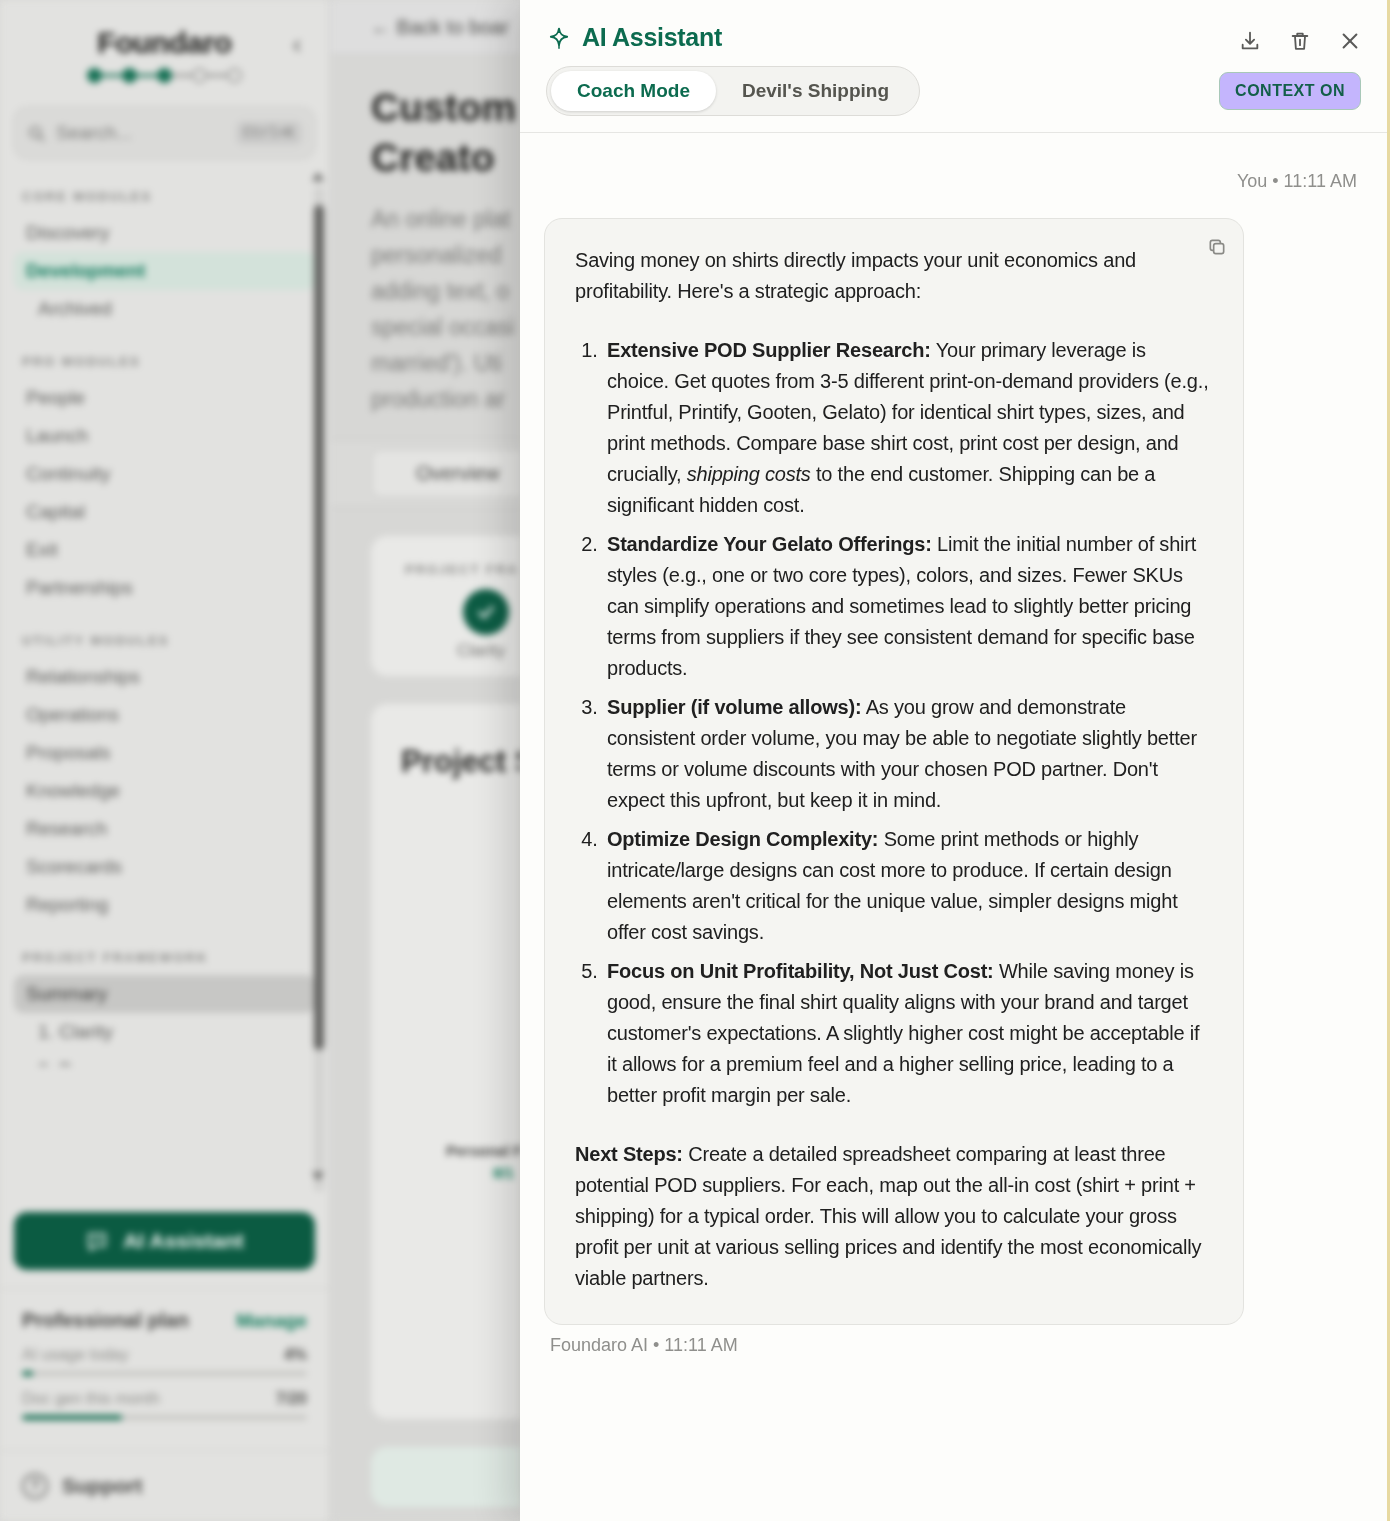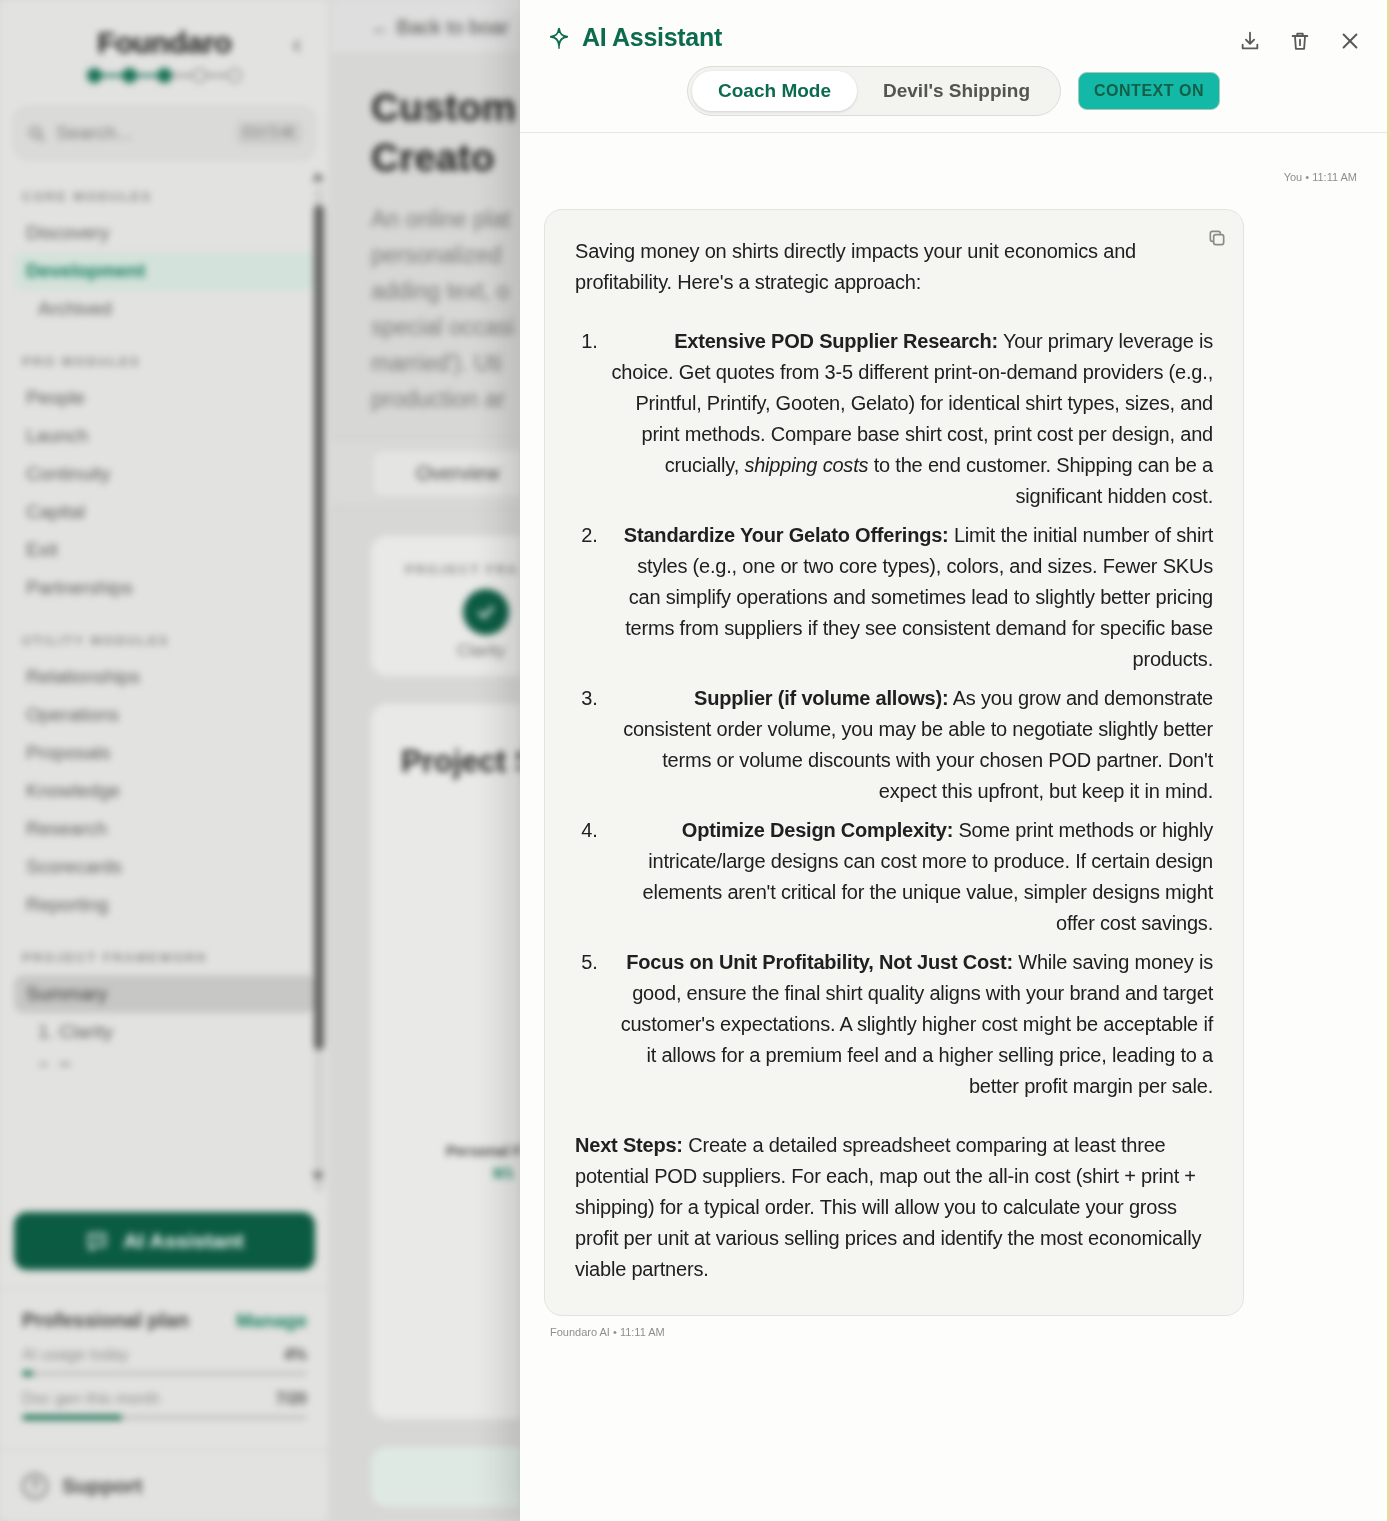--- a/index.html
+++ b/index.html
@@ -94,40 +94,40 @@
     background:#fdfdfb; box-shadow:-14px 0 34px rgba(0,0,0,0.14); display:flex; flex-direction:column; }
   .edge-strip { position:absolute; right:0; top:0; width:3px; height:1521px; background:#e7d9a1; }
 
   .panel-header { border-bottom:1px solid #e6e6e3; padding:14px 26px 16px; position:relative; }
   .ph-row1 { display:flex; align-items:flex-end; height:38px; }
   .ph-title { font-size:25px; font-weight:700; color:#0c6b4f; margin-left:10px; letter-spacing:-0.3px; }
   .ph-subtitle { position:absolute; left:0; right:0; top:22px; text-align:center;
     font-size:21px; color:#545450; }
   .ph-icons { margin-left:auto; display:flex; align-items:center; gap:28px; color:#5a5a58; }
   .icon-btn { display:flex; align-items:center; justify-content:center; }
-  .ph-row2 { display:flex; align-items:center; justify-content:center; gap:17px; margin-top:14px; }
+  .ph-row2 { display:flex; align-items:center; justify-content:space-between; gap:17px; margin-top:14px; }
   .segmented { background:#f3f3f0; border:1px solid #dddcd8; border-radius:999px; padding:4px;
     display:flex; align-items:center; }
   .seg-opt { font-size:19px; padding:9px 26px; border-radius:999px; color:#55554f; font-weight:600; }
   .seg-opt.active { background:#ffffff; color:#0c6b4f; font-weight:700;
     box-shadow:0 1px 3px rgba(0,0,0,0.15); }
-  .context-chip { background:#14b8a6; border:1px solid #a8c8b8; border-radius:9px;
+  .context-chip { background:#c4b5fd; border:1px solid #a8c8b8; border-radius:9px;
     font-size:16px; font-weight:700; letter-spacing:0.5px; color:#135f49; padding:9px 15px; }
 
   .chat { flex:1; padding:28px 24px 0; display:flex; flex-direction:column; overflow:hidden; }
   .user-bubble { align-self:flex-end; max-width:430px; background:#0e6a4d; color:#edf6f1;
     border-radius:26px; padding:18px 26px 46px; font-size:21px; line-height:1.35; }
-  .msg-meta { font-size:11px; color:#8f8f8c; margin:10px 6px 26px; }
+  .msg-meta { font-size:18px; color:#8f8f8c; margin:10px 6px 26px; }
   .meta-right { text-align:right; }
   .ai-card { position:relative; width:700px; background:#f5f5f2; border:1px solid #e3e3df;
     border-radius:18px; padding:26px 30px 30px; color:#202020; font-size:20px;
     line-height:1.55; letter-spacing:-0.2px; }
   .copy-btn { position:absolute; top:16px; right:16px; color:#8a8a86; }
   .ai-card ol { margin:28px 0 0; padding-left:28px; }
-  .ai-card li { margin-bottom:8px; padding-left:4px;text-align:right; }
+  .ai-card li { margin-bottom:8px; padding-left:4px; }
   .ai-card .next { margin-top:28px; }
   b { font-weight:700; }
   .ital { font-style:italic; }
 </style>
 </head>
 <body>
 
 <div class="app">
   <div class="backdrop">
 

